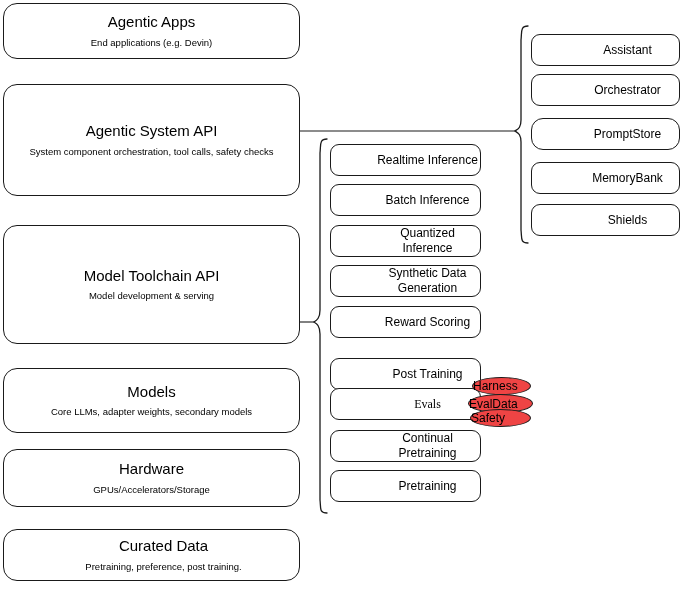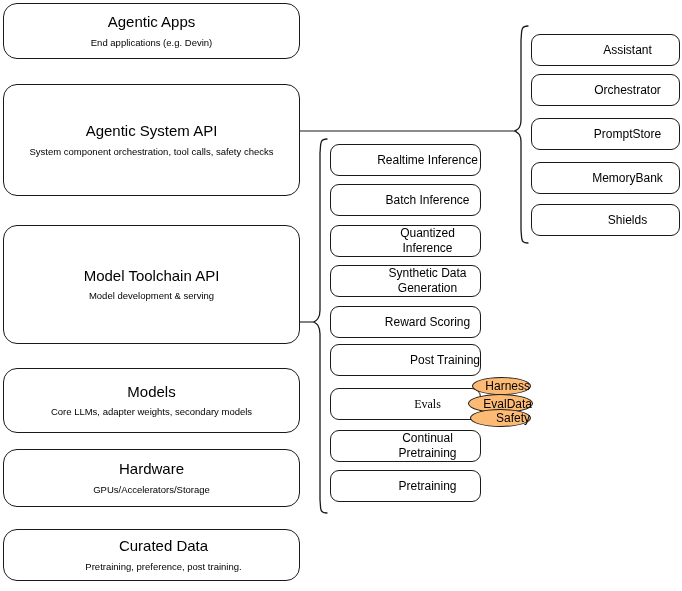--- a/index.html
+++ b/index.html
@@ -61,26 +61,26 @@
     width: 151px;
   }
   .right-item {
     left: 531px;
     width: 149px;
   }
   
   .tag {
     position: absolute;
     box-sizing: border-box;
-    background: #fdba74;
+    background: #ef4444;
     border: 1px solid #1a1a1a;
     border-radius: 50%/50%;
     display: flex;
     align-items: center;
-    justify-content: flex-end;
+    justify-content: flex-start;
     font-size: 12px;
     color: #000;
     white-space: nowrap;
   }
   svg.overlay {
     position: absolute;
     left: 0;
     top: 0;
     width: 682px;
     height: 591px;
@@ -153,21 +153,21 @@
   </div>
   <div class="node item mid-item" style="top:184px;">
     <span>Batch Inference</span>
   </div>
   <div class="node item mid-item" style="top:265px;">
     <span>Synthetic Data Generation</span>
   </div>
   <div class="node item mid-item" style="top:306px;">
     <span>Reward Scoring</span>
   </div>
-  <div class="node item mid-item" style="top:344px;align-items:flex-end;">
+  <div class="node item mid-item" style="top:358px;">
     <span>Post Training</span>
   </div>
   <div class="node item mid-item" style="top:388px;font-family:Liberation Serif, serif;">
     <span>Evals</span>
   </div>
   <div class="node item mid-item" style="top:430px;">
     <span>Continual Pretraining</span>
   </div>
   <div class="node item mid-item" style="top:470px;">
     <span>Pretraining</span>
@@ -182,21 +182,21 @@
   <div class="tag" style="left:470px; top:409px; width:61px; height:18px;">
     <span>Safety</span>
   </div>
 
   <div class="node item right-item" style="top:34px;">
     <span>Assistant</span>
   </div>
   <div class="node item right-item" style="top:74px;">
     <span>Orchestrator</span>
   </div>
-  <div class="node item right-item" style="top:118px;">
+  <div class="node item right-item" style="top:118px;border-radius:12px;">
     <span>PromptStore</span>
   </div>
   <div class="node item right-item" style="top:162px;">
     <span>MemoryBank</span>
   </div>
   <div class="node item right-item" style="top:204px;">
     <span>Shields</span>
   </div>
 
 </div>

